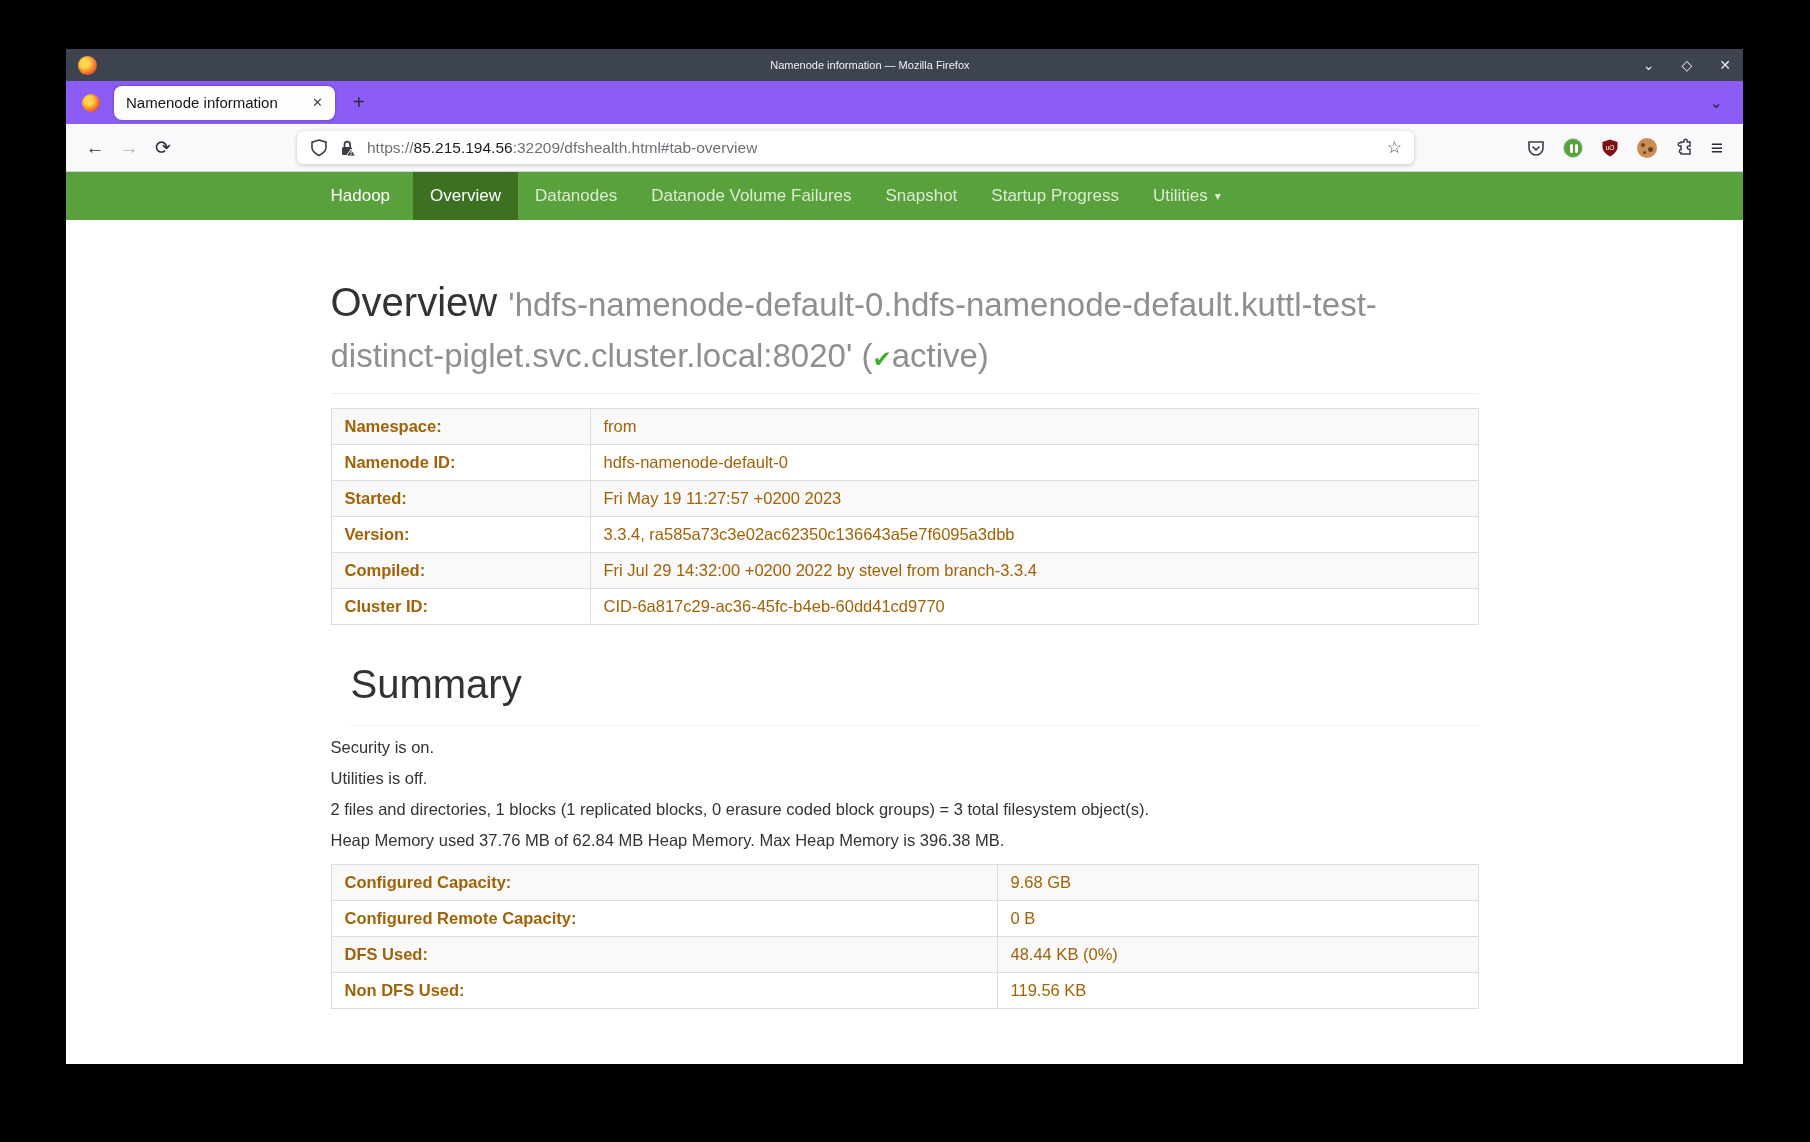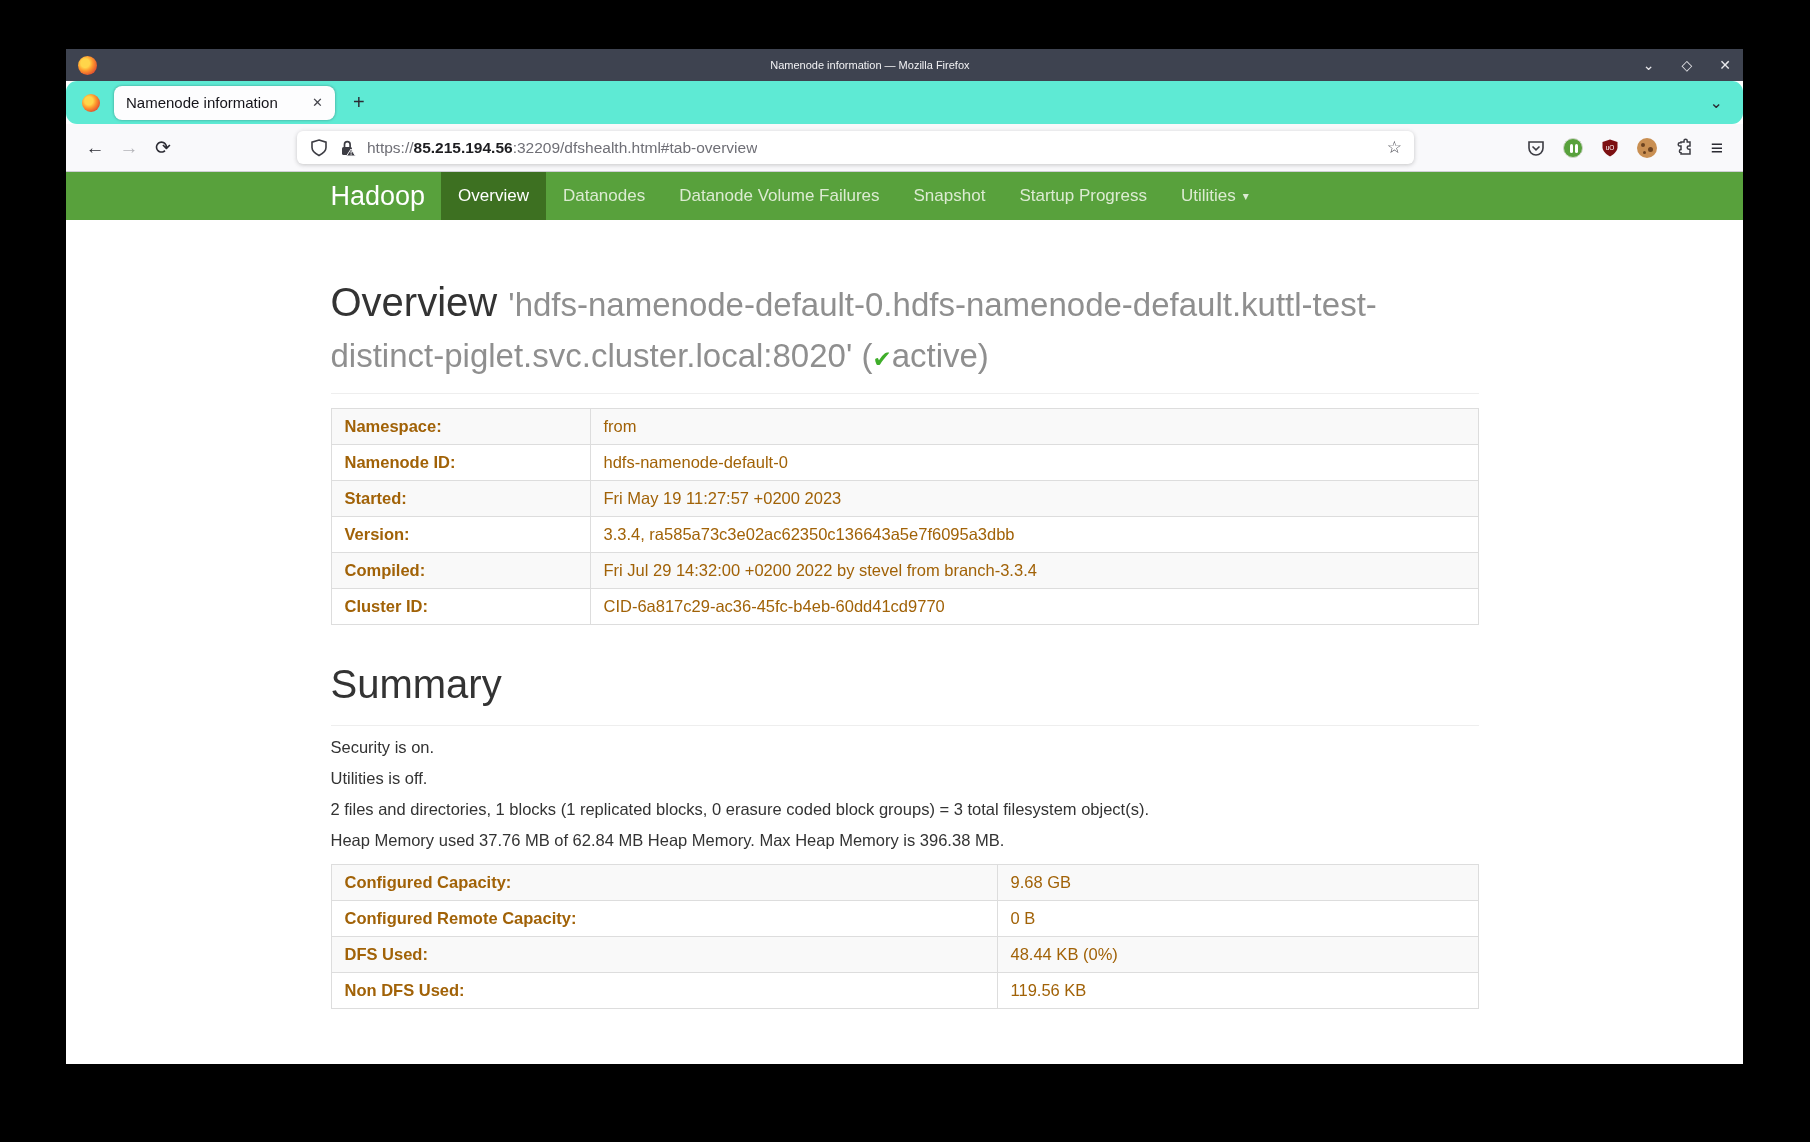--- a/index.html
+++ b/index.html
@@ -9,74 +9,74 @@
 
   
   .titlebar { height:32px; background:#3e4350; display:flex; align-items:center; color:#e9e9ec; flex:0 0 auto; padding:0 12px; }
   .fx-icon { width:19px; height:19px; border-radius:50%;
     background: radial-gradient(circle at 38% 38%, #ffd54a 0 26%, #ff9a2e 45%, #e4572e 72%, #b5234f 100%); }
   .tb-title { flex:1; text-align:center; font-size:11px; color:#f2f2f4; }
   .tb-controls { display:flex; gap:27px; font-size:14px; color:#e9e9ec; }
   .tb-controls span { cursor:default; }
 
   
-  .tabstrip { height:43px; background:#5eead4; display:flex; align-items:center; flex:0 0 auto;border-radius:11px; }
+  .tabstrip { height:43px; background:#8b5cf6; display:flex; align-items:center; flex:0 0 auto; }
   .fxview { width:18px; height:18px; border-radius:50%; margin-left:16px;
     background: radial-gradient(circle at 38% 38%, #ffd54a 0 26%, #ff9a2e 45%, #e4572e 72%, #b5234f 100%); }
   .tab { margin-left:14px; width:221px; height:34px; background:#fdfdfe; border-radius:8px;
     box-shadow:0 0 3px rgba(0,0,0,.35); display:flex; align-items:center; padding:0 12px; }
   .tab-label { font-size:15px; color:#15141a; flex:1; white-space:nowrap; overflow:hidden; }
   .tab-close { font-size:13px; color:#45454c; padding-left:8px; }
   .newtab { margin-left:18px; font-size:20px; color:#2b2b33; }
   .tabs-chevron { margin-left:auto; margin-right:20px; font-size:16px; color:#2b2b33; }
 
   
   .navtoolbar { height:48px; background:#f9f9fb; border-bottom:1px solid #cfcfd4; display:flex; align-items:center; padding:0 12px; flex:0 0 auto; }
   .navbtn { width:34px; text-align:center; font-size:19px; color:#2b2b33; }
   .navbtn.disabled { color:#b3b3b8; }
   .urlbar { width:1117px; margin-left:117px; height:33px; background:#fff; border-radius:6px;
     box-shadow:0 1px 4px rgba(60,60,60,.28); display:flex; align-items:center; padding:0 12px; gap:9px; }
   .urltext { font-size:15.5px; white-space:nowrap; overflow:hidden; }
-  .u-gray { color:#6f6f76; } .u-host { color:#1d1d20;font-weight:bold; }
+  .u-gray { color:#6f6f76; } .u-host { color:#1d1d20; }
   .star { margin-left:auto; font-size:17px; color:#4a4a52; }
   .ext-icons { margin-left:auto; display:flex; align-items:center; gap:17px; margin-right:8px; }
   .menu-icon { font-size:21px; color:#2b2b33; }
   .icon20 { width:20px; height:20px; display:block; }
   .cookie { width:20px; height:20px; border-radius:50%; background:#c98f52; position:relative; }
   .cookie i { position:absolute; border-radius:50%; background:#6c4320; }
   .cookie i:nth-child(1){width:4px;height:4px;left:4px;top:5px;}
   .cookie i:nth-child(2){width:5px;height:5px;left:11px;top:9px;}
   .cookie i:nth-child(3){width:3px;height:3px;left:6px;top:13px;}
   .greenext { width:20px; height:20px; border-radius:50%; background:#58a13c; border:1px solid #cfd6c8; position:relative; }
   .greenext i { position:absolute; background:#fff; width:3px; border-radius:2px; }
   .greenext i:nth-child(1){height:9px; left:6px; top:5px;}
   .greenext i:nth-child(2){height:9px; left:11px; top:5px;}
 
   
   .viewport { flex:1 1 auto; overflow:hidden; background:#fff; }
   .hnavbar { height:48px; background:#58a13c; }
   .hnav-inner { width:1148px; margin:0 auto; height:100%; display:flex; align-items:stretch; }
-  .brand { font-size:27px; color:#fff; display:flex; align-items:center; padding-right:16px; }
+  .brand { font-size:17px; color:#fff; display:flex; align-items:center; padding-right:23px; }
   .hnav-item { font-size:17px; color:#dcebd2; padding:0 17px; display:flex; align-items:center; gap:7px; }
   .hnav-item.active { background:#3d7021; color:#fff; }
   .caret { font-size:12px; }
 
   .container { width:1148px; margin:0 auto; color:#333; }
   .page-header { margin-top:57px; padding-bottom:14px; border-bottom:1px solid #eee; }
   h1 { font-size:40px; font-weight:400; color:#333; line-height:1.28; }
   .sub { font-size:33px; color:#8f8f8f; }
   .check { color:#3fae2a; font-size:23px; }
 
   table { width:100%; border-collapse:collapse; margin-top:14px; border:1px solid #ddd; }
   td { border:1px solid #ddd; padding:8px 13px; font-size:16.5px; color:#a16207; }
   tbody tr:nth-child(odd) { background:#f9f9f9; }
   .t-info td.lbl { width:259px; font-weight:bold; }
   .t-cap  td.lbl { width:666px; font-weight:bold; }
 
-  .summary-header { margin-top:34px; padding-bottom:14px; border-bottom:1px solid #eee; }
+  .summary-header { margin-top:34px; padding-bottom:14px; border-bottom:1px solid #eee;margin-left:20px; }
   .s-line { font-size:16.5px; margin:12px 0; }
   .s-line:first-of-type { margin-top:22px; }
 </style>
 </head>
 <body>
 
 <div class="window">
 
   <div class="titlebar">
     <span class="fx-icon"></span>

